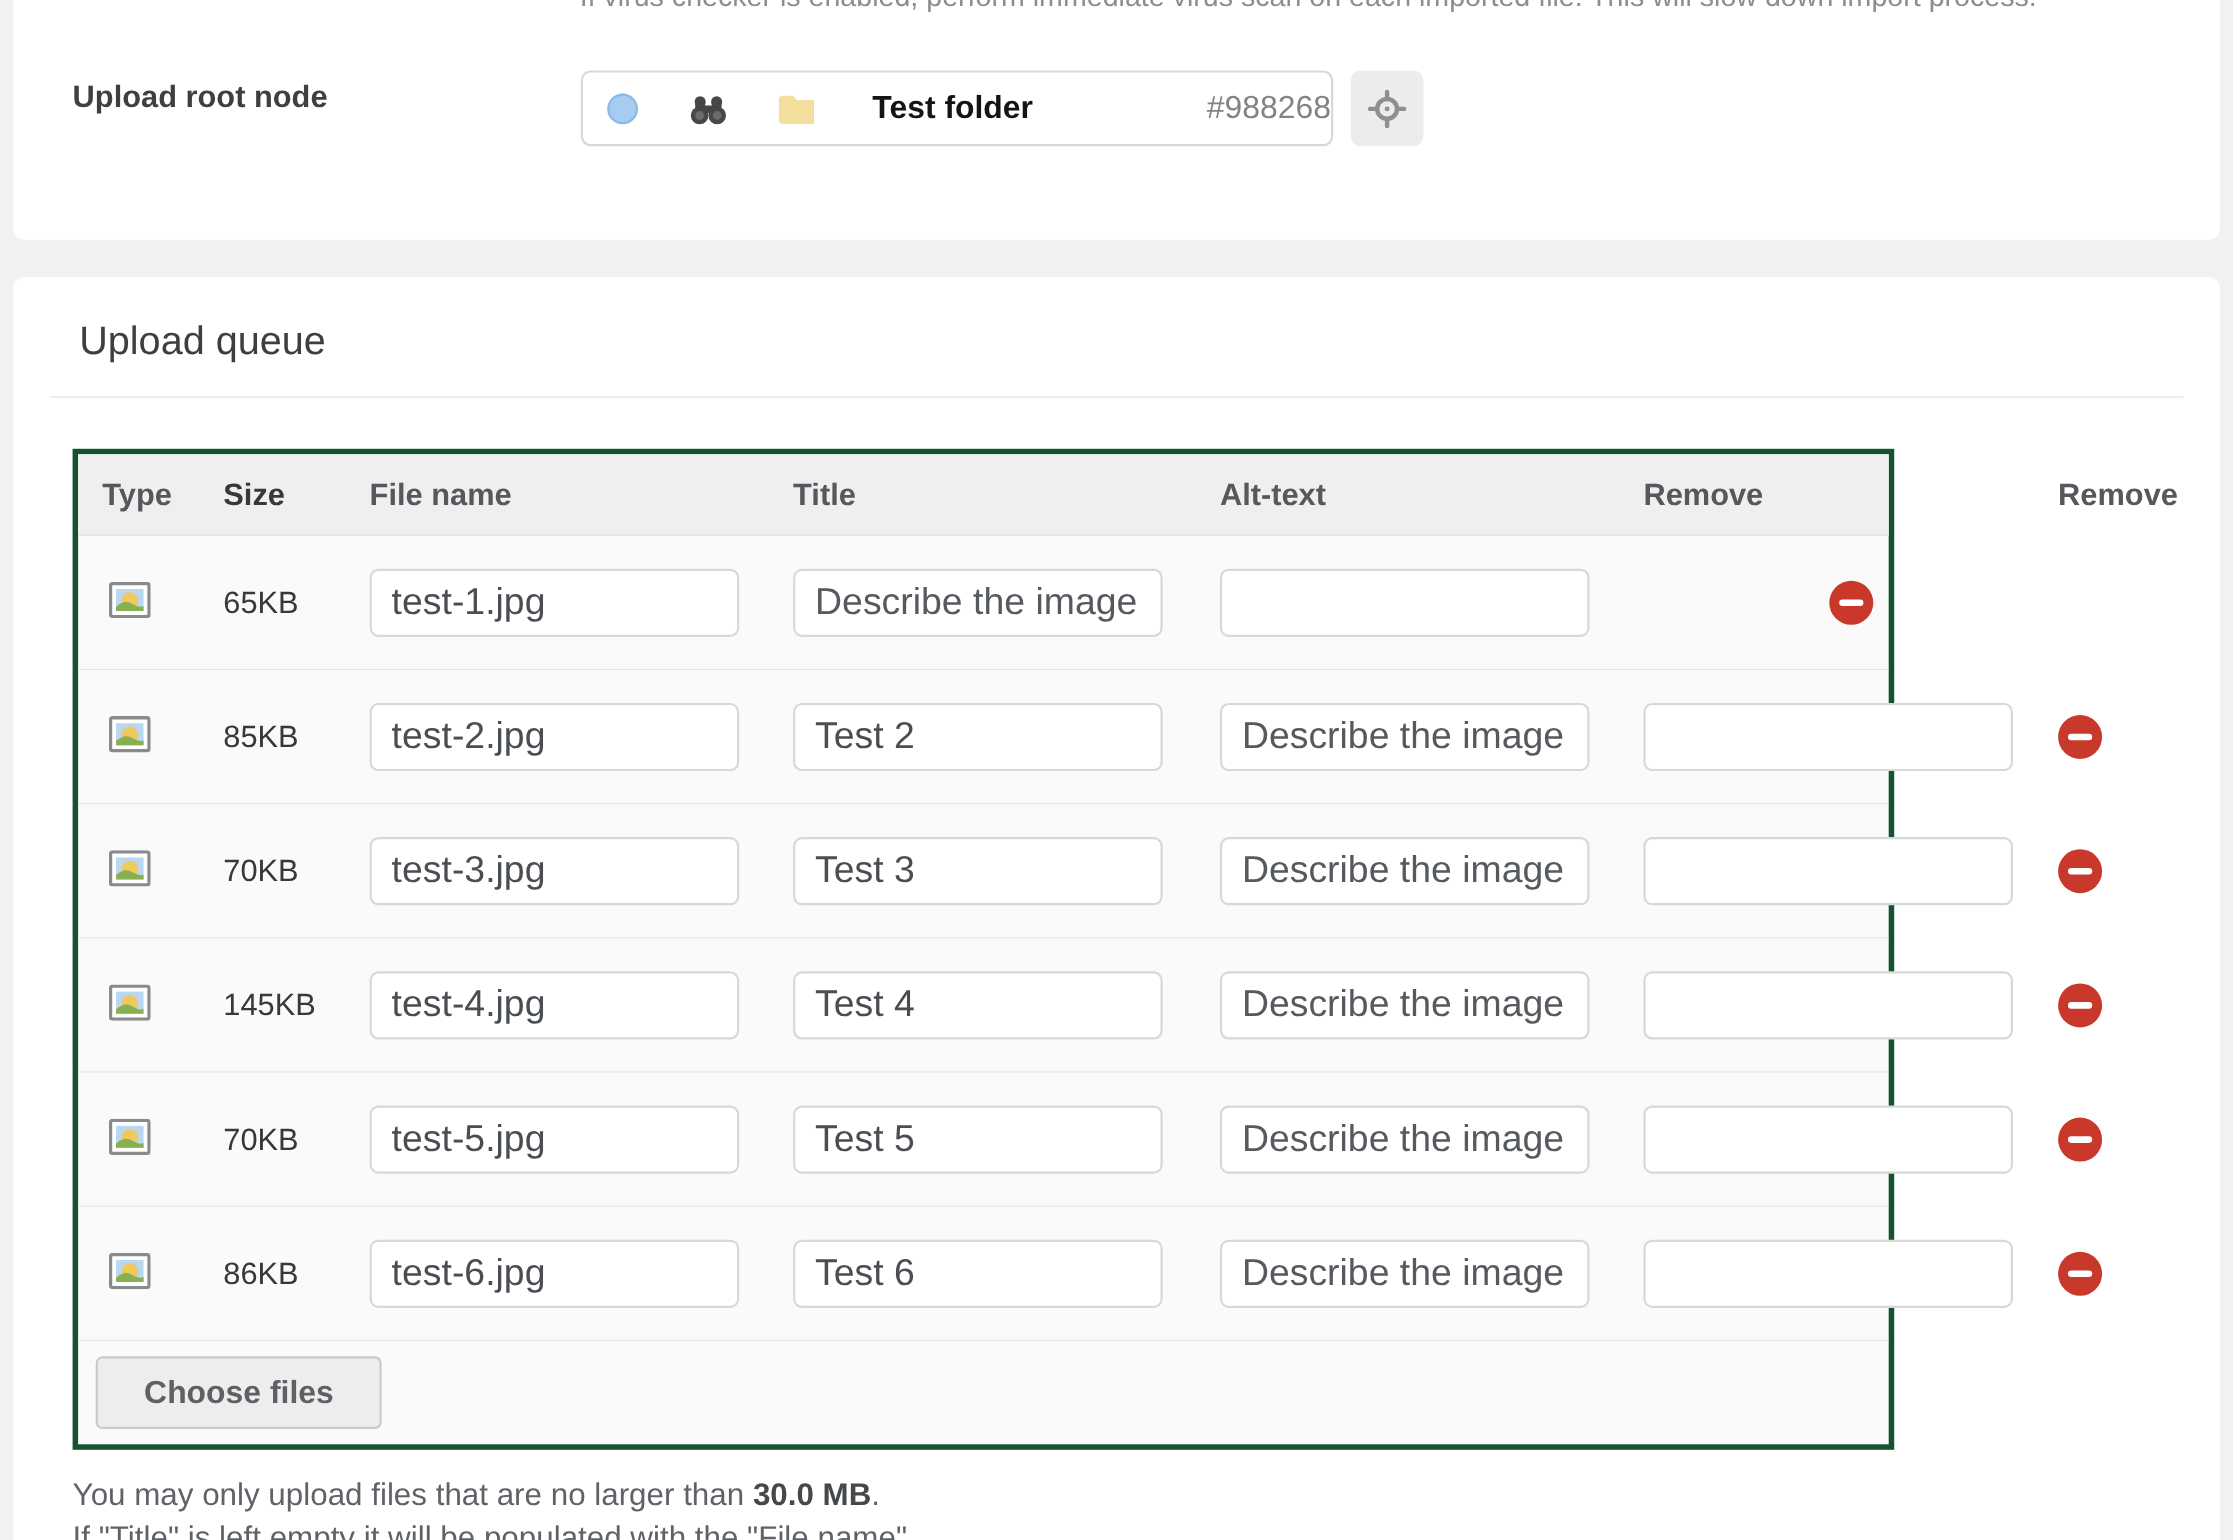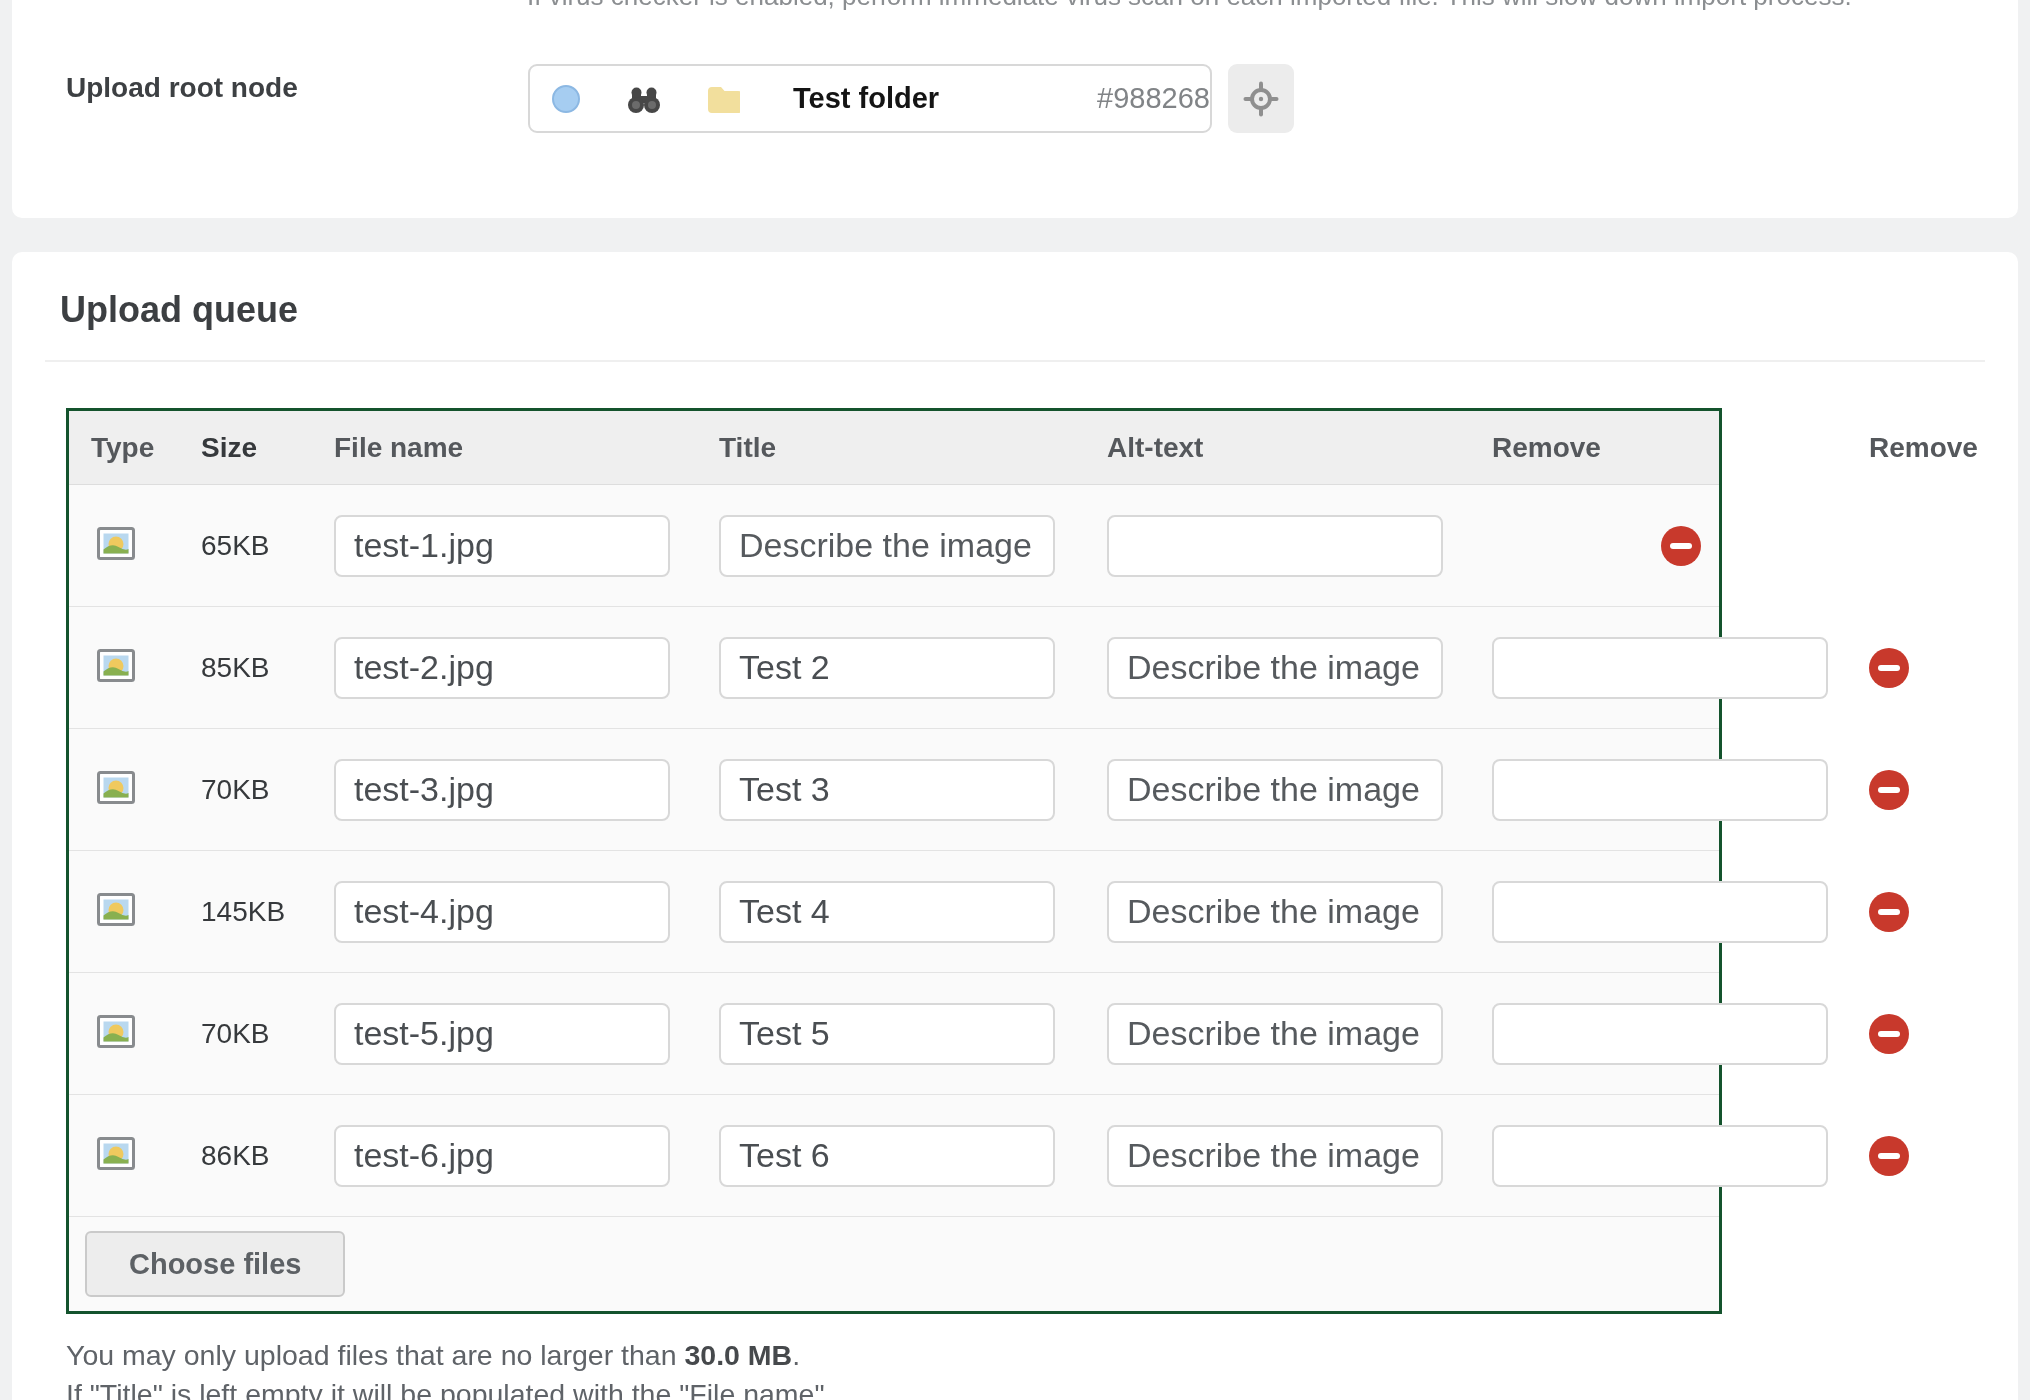--- a/index.html
+++ b/index.html
@@ -21,24 +21,24 @@
   .folder { margin-left:9px; }
   .node-name { margin-left:17px; font-size:29px; font-weight:700; color:#141414; }
   .node-id { margin-left:auto; font-size:29px; color:#818487; }
   .crosshair-btn { position:absolute; top:64px; left:1216px; width:66px; height:69px;
                    background:#ececec; border:none; border-radius:9px; cursor:pointer;
                    display:flex; align-items:center; justify-content:center; }
 
   
   .panel-queue { position:relative; margin:34px 12px 0; background:#ffffff; border-radius:10px;
                  padding-top:36px; height:1200px; }
-  .queue-title { margin-left:48px; font-size:36px; font-weight:700; color:#3c3f42; line-height:44px; }
+  .queue-title { margin-left:60px; font-size:36px; font-weight:400; color:#3c3f42; line-height:44px; }
   .queue-divider { margin:28px 33px 0; border:none; border-top:2px solid #efefef; }
 
-  .upload-table { margin:46px 0 0 54px; width:1656px; border:3px solid #14532d; background:#fafafa; }
+  .upload-table { margin:46px 0 0 54px; width:1656px; border:5px solid #14532d; background:#fafafa; }
   .t-row { display:grid; grid-template-columns:110px 155px 385px 388px 385px 377px 1fr; align-items:center; }
   .t-head { height:74px; background:#efefef; border-bottom:1px solid #dddddd;
             font-size:28px; font-weight:700; color:#55585c; }
   .t-head .c1 { padding-left:22px; }
   .t-head .c2 { padding-left:22px; }
   .t-head .c7 { text-align:center; }
   .file-row { height:122px; border-bottom:1px solid #e3e3e3; }
   .c1 { padding-left:28px; }
   .c2 { padding-left:22px; font-size:28px; color:#36393c; }
   .c7 { display:flex; justify-content:center; }

